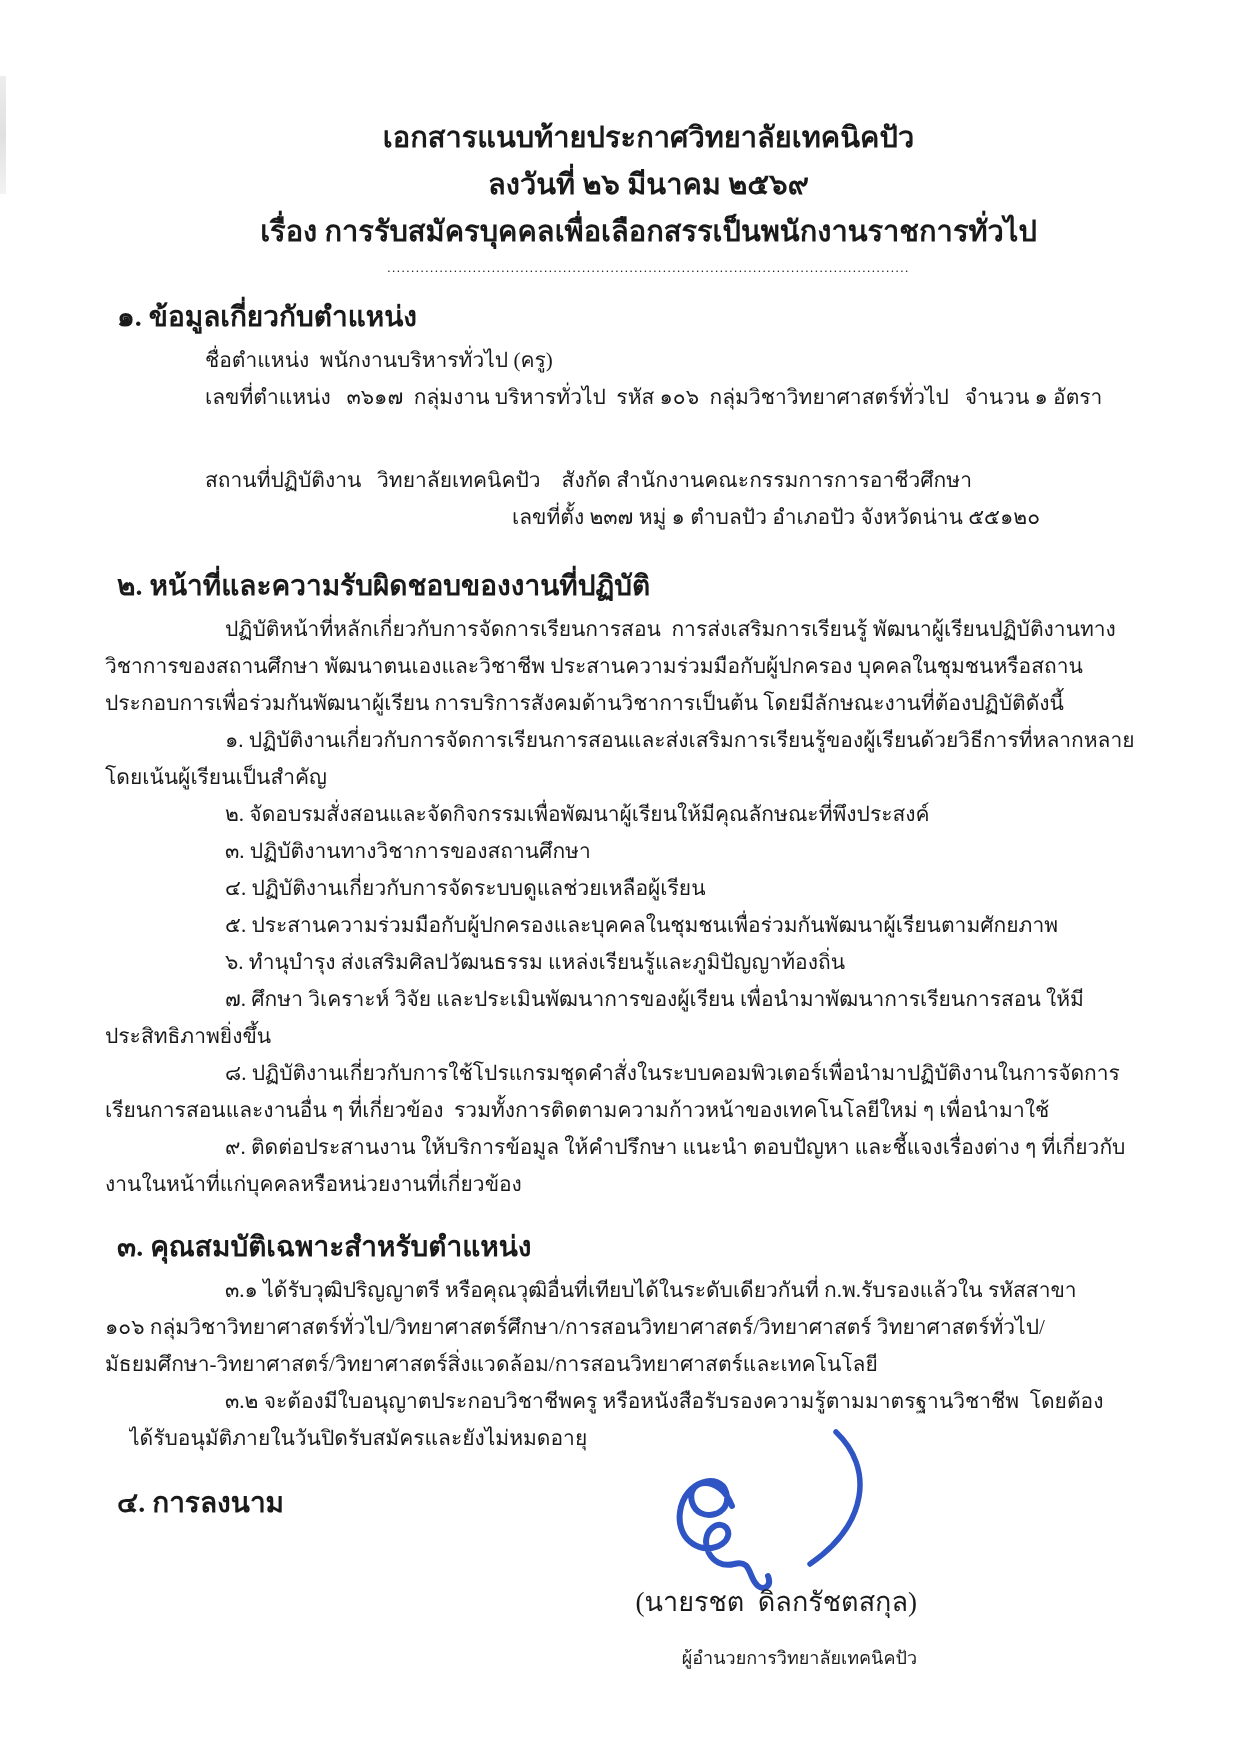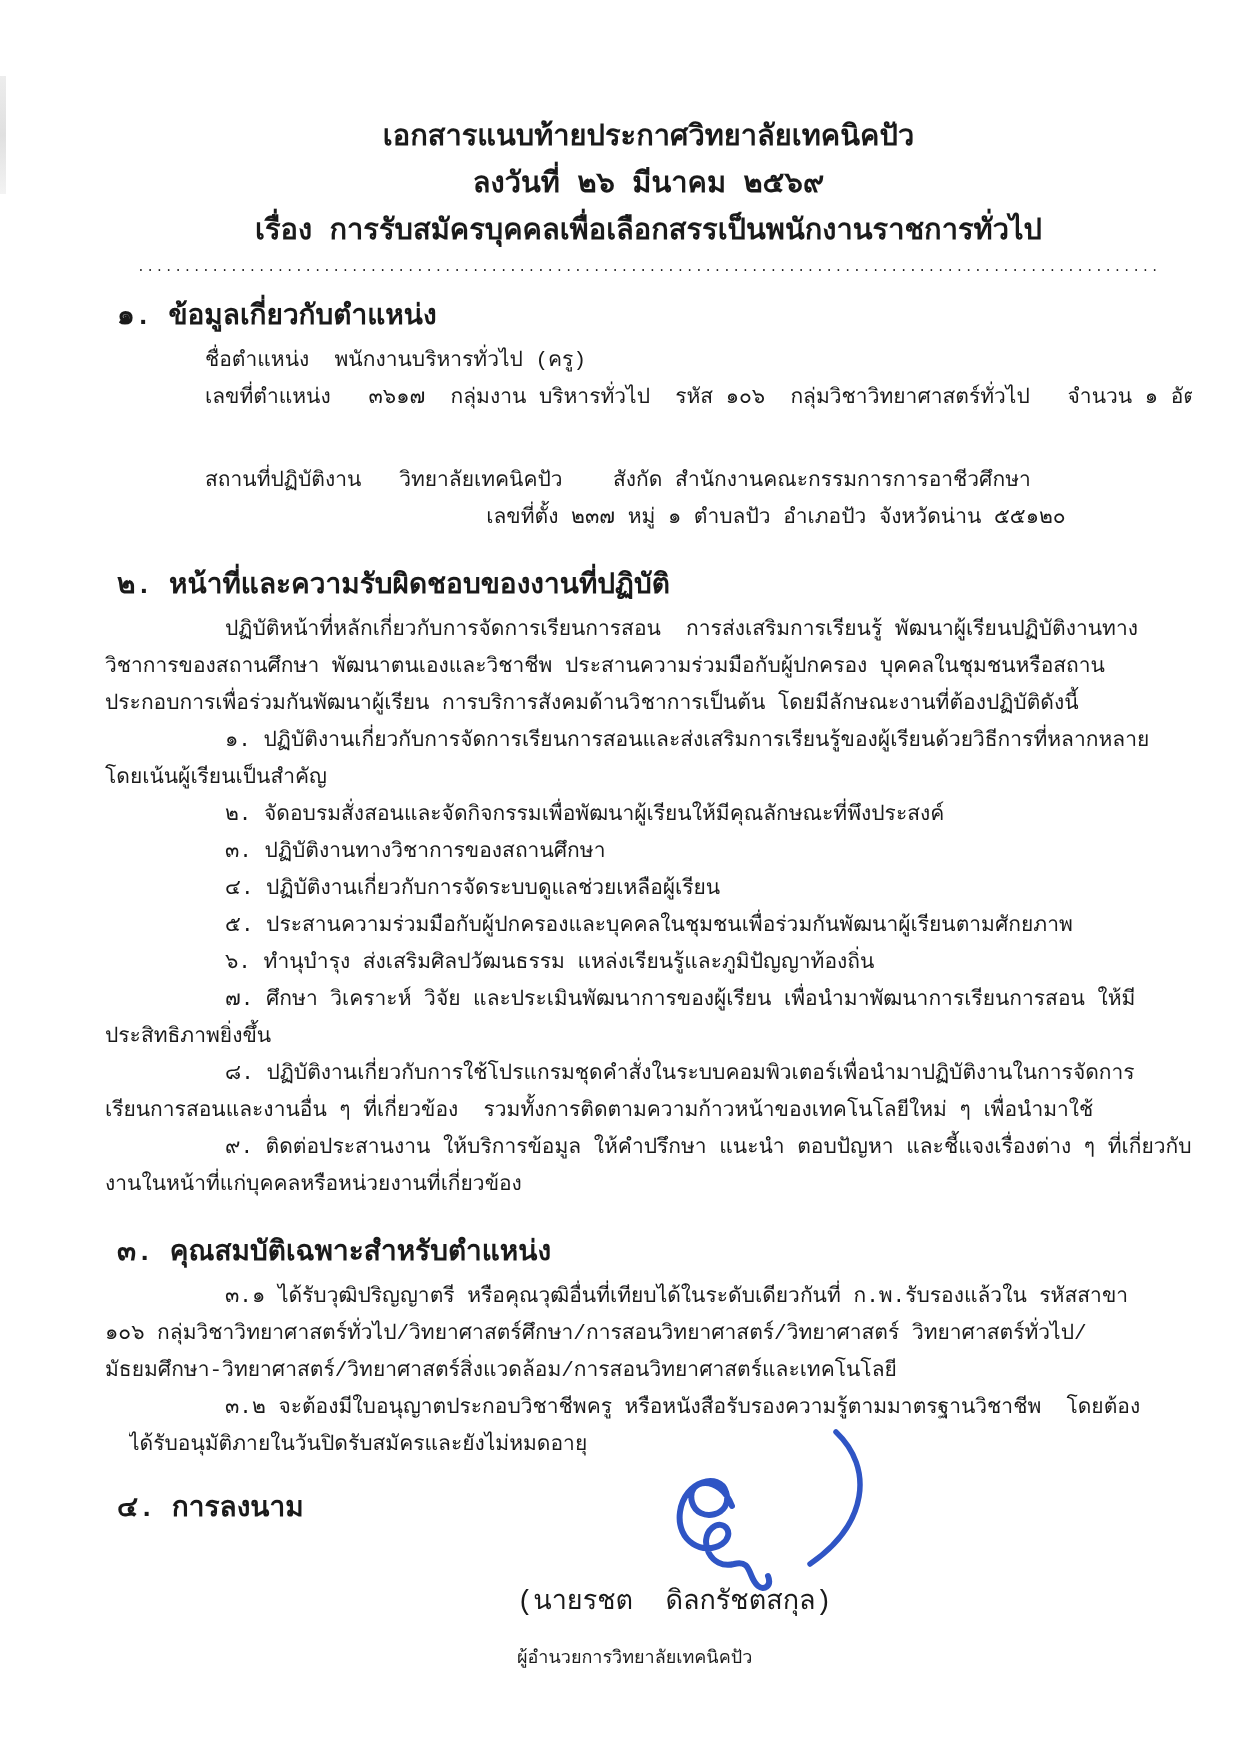--- a/index.html
+++ b/index.html
@@ -1,21 +1,21 @@
 <!DOCTYPE html>
 <html><head>
 <meta charset="utf-8">
 <style>
   html,body{margin:0;padding:0;background:#ffffff;}
   .page{
     position:relative;
     width:1242px;height:1755px;
     background:#ffffff;
     color:#1a1a1a;
-    font-family:Liberation Mono, monospace;
+    font-family:Liberation Serif, serif;
     box-sizing:border-box;
     padding:114px 50px 0 105px;
     overflow:hidden;
   }
   .title-line{
     text-align:center;font-weight:bold;font-size:29px;line-height:47px;white-space:pre;
   }
   .dots{
     text-align:center;font-size:13px;letter-spacing:1.5px;line-height:26px;
     color:#222;white-space:nowrap;overflow:hidden;
@@ -24,24 +24,24 @@
     font-weight:bold;font-size:28px;line-height:39px;margin:0 0 6px 12px;white-space:pre;
   }
   .line{font-size:21px;line-height:37px;white-space:pre;overflow:hidden;}
   .ind-a{margin-left:100px;}   
   .ind-b{margin-left:120px;}   
   .ind-c{margin-left:255px;text-align:center;}   
   .ind-d{margin-left:24px;}    
   .gap-s{height:46px;}
   .sec1{margin-top:16px;}
   .sec2{margin-top:30px;}
-  .sec3{margin-top:30px;}
+  .sec3{margin-top:24px;}
   .sec4{margin-top:26px;}
   .sign-block{
-    position:absolute;left:517px;top:1582px;width:400px;text-align:left;
+    position:absolute;left:517px;top:1582px;width:400px;text-align:right;
   }
   .sign-name{font-size:27px;line-height:40px;white-space:pre;}
   .sign-title{font-size:18px;line-height:40px;margin-top:16px;white-space:pre;}
   .signature-svg{position:absolute;left:640px;top:1428px;width:240px;height:190px;}
   .artifact{
     position:absolute;left:0;top:76px;width:6px;height:118px;
     background:linear-gradient(to bottom,#ededed,#e0e0e0,#f3f3f3);
   }
 </style>
 </head>

